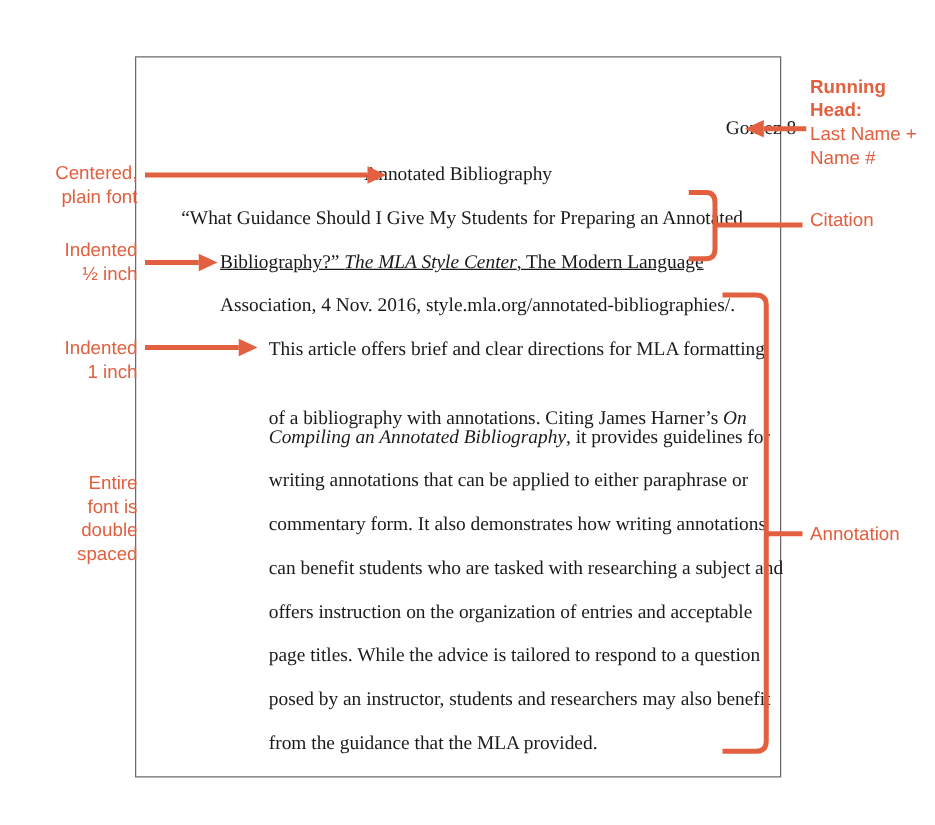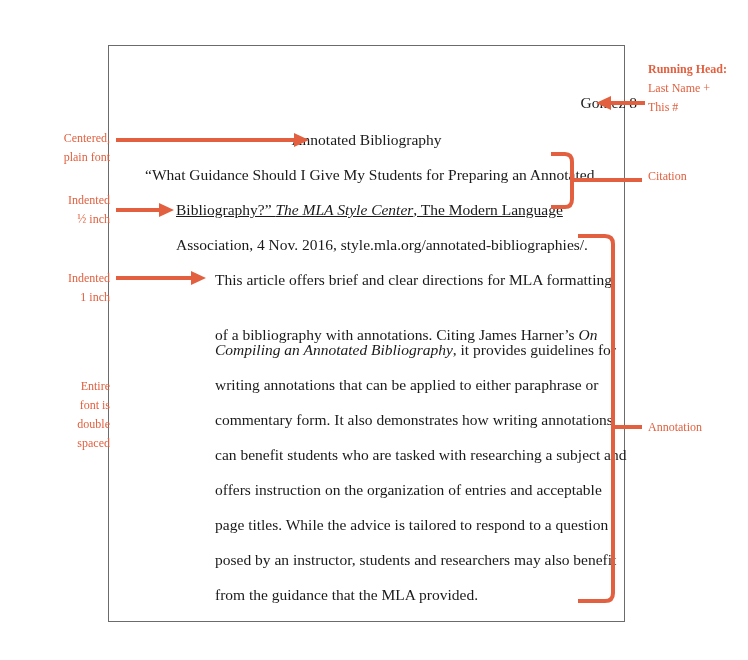--- a/index.html
+++ b/index.html
@@ -66,22 +66,22 @@
   #anno-l6 { left: 215px; top: 447px; }
   #anno-l7 { left: 215px; top: 482px; }
   #anno-l8 { left: 215px; top: 517px; }
   #anno-l9 { left: 215px; top: 552px; }
   #anno-l10 { left: 215px; top: 587px; }
 
   
   .callout {
     position: absolute;
     color: #E2603F;
-    font-family: Liberation Serif, serif;
-    font-size: 12px;
+    font-family: Liberation Sans, sans-serif;
+    font-size: 15px;
     line-height: 19px;
   }
   .callout.right-align { text-align: right; }
 
   #lbl-centered   { left: 0px;   top: 129px; width: 110px; }
   #lbl-indent-half{ left: 0px;   top: 191px; width: 110px; }
   #lbl-indent-one { left: 0px;   top: 269px; width: 110px; }
   #lbl-double     { left: 10px;  top: 377px; width: 100px; }
 
   #lbl-running    { left: 648px; top: 60px;  width: 100px; }
@@ -153,21 +153,21 @@
   <div class="callout right-align" id="lbl-double">
     <div>Entire</div>
     <div>font is</div>
     <div>double</div>
     <div>spaced</div>
   </div>
 
   <div class="callout" id="lbl-running">
     <span class="rh-bold">Running Head:</span>
     <div>Last Name +</div>
-    <div>This #</div>
+    <div>Name #</div>
   </div>
 
   <div class="callout" id="lbl-citation">
     <div>Citation</div>
   </div>
 
   <div class="callout" id="lbl-annotation">
     <div>Annotation</div>
   </div>
 

